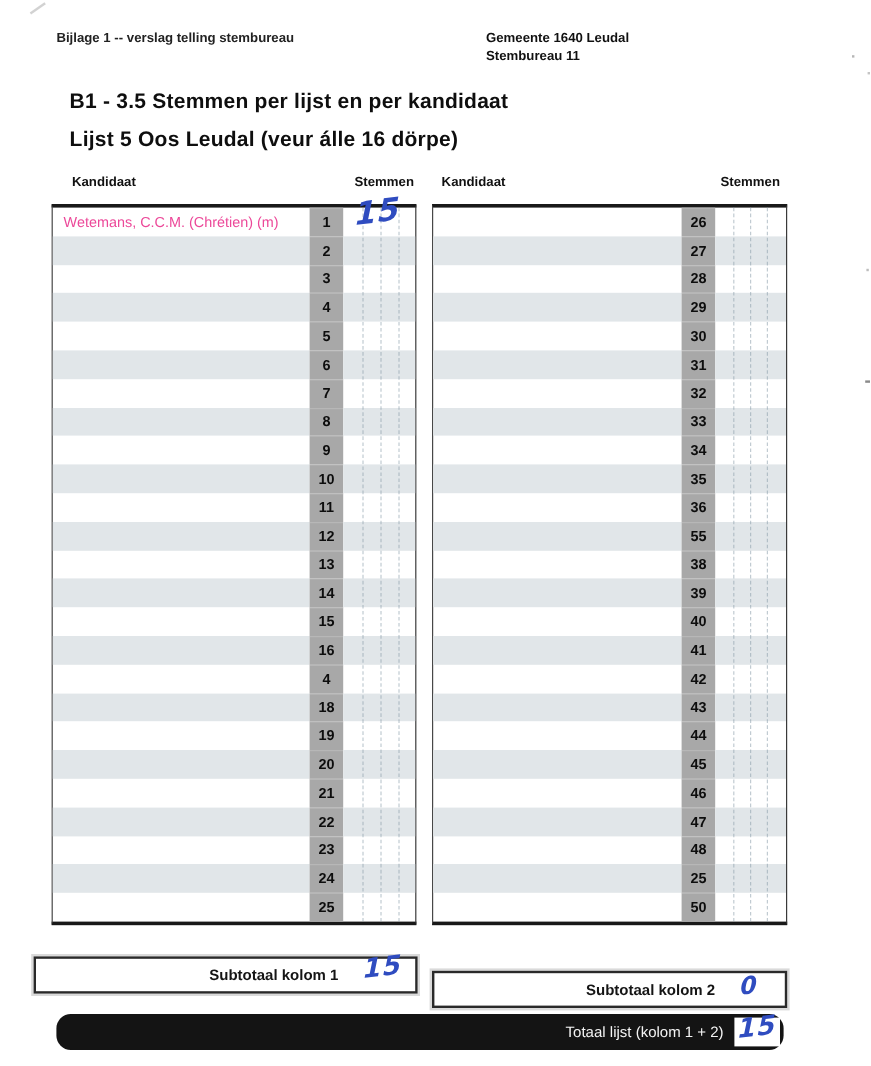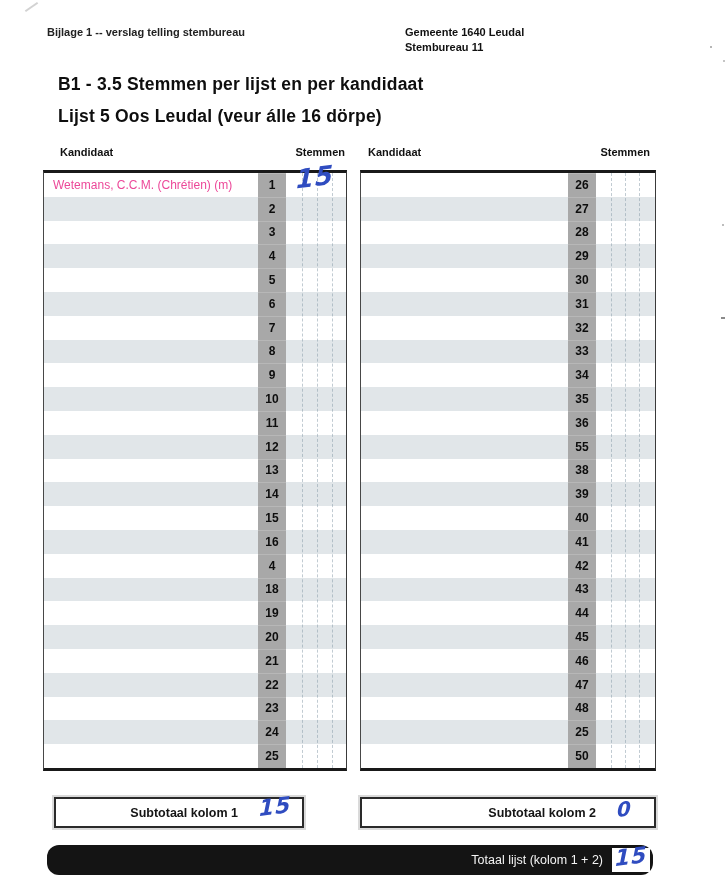--- a/index.html
+++ b/index.html
@@ -41,22 +41,22 @@
   .vl{position:absolute;top:0;bottom:0;width:0;border-left:1px dashed rgba(132,152,165,.5);z-index:2;}
 
   
   .hw{font-family:"DejaVu Sans", sans-serif;font-style:italic;font-weight:600;color:#2f4cc0;
       transform:rotate(-7deg) skewX(-8deg);display:inline-block;letter-spacing:1px;line-height:1;}
   .hw-row1{position:absolute;left:252px;top:-9px;font-size:26px;z-index:5;}
 
   
   .subbox{top:797px;height:31px;background:#fff;border:2px solid #2a2a2a;
     box-shadow:0 0 0 2px rgba(150,150,150,.35);box-sizing:border-box;position:absolute;}
-  #subbox-1{left:54px;width:250px;}
-  #subbox-2{left:360px;width:296px;}
+  #subbox-1{left:28px;width:320px;}
+  #subbox-2{left:360px;width:296px;margin-top:12px;}
   .subbox .lbl{position:absolute;top:50%;transform:translateY(-50%);font-size:12.5px;font-weight:600;color:#151515;}
   #subbox-1 .lbl{right:64px;}
   #subbox-2 .lbl{right:58px;}
   .sub-hw{position:absolute;top:-3px;font-size:22px;}
   #subbox-1 .sub-hw{right:10px;}
   #subbox-2 .sub-hw{right:22px;font-size:20px;top:0px;}
 
   
   .totalbar{left:47px;top:845px;width:606px;height:30px;background:#141414;position:absolute;border-radius:12px;}
   .totalbar .lbl{position:absolute;right:50px;top:50%;transform:translateY(-50%);

